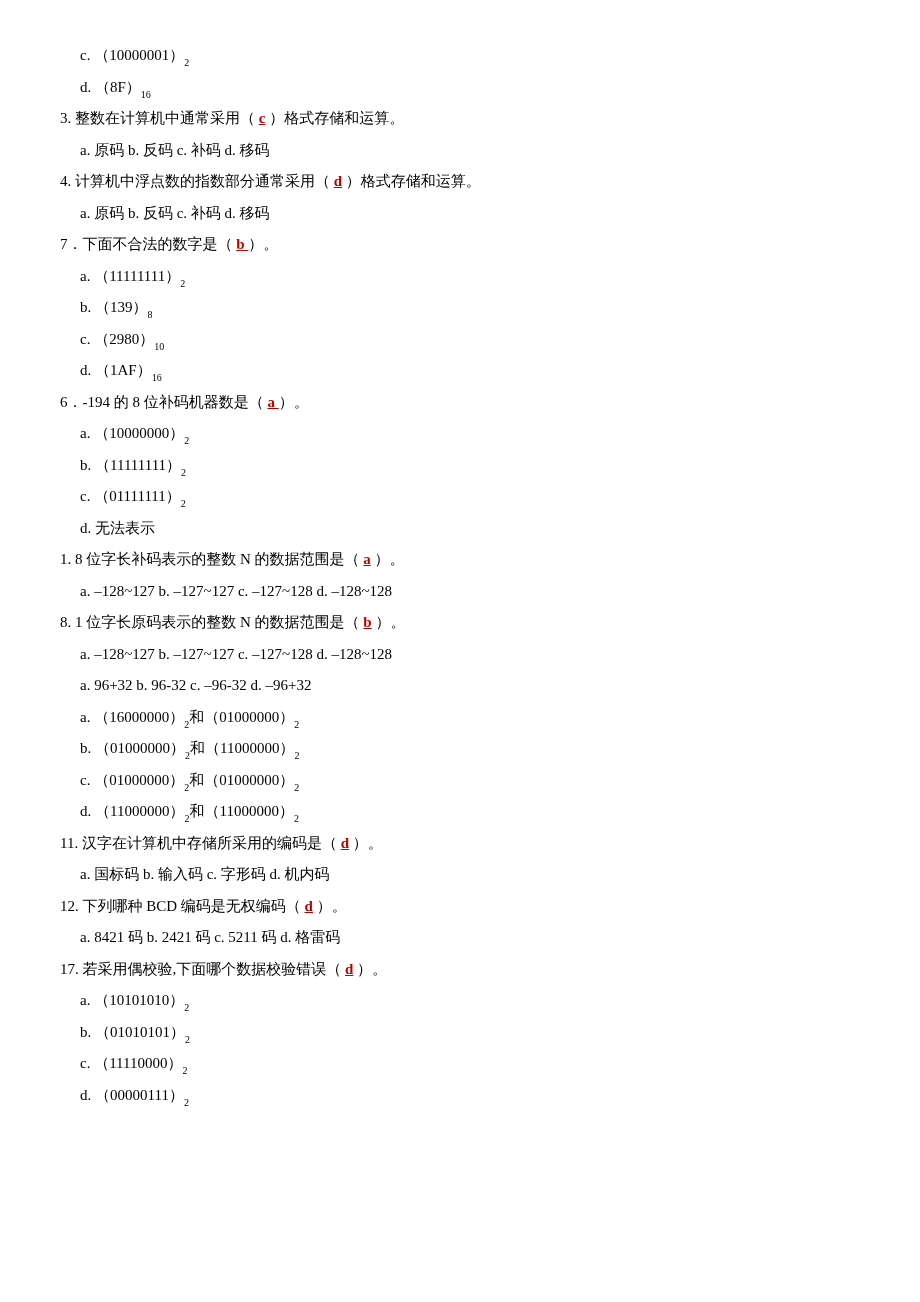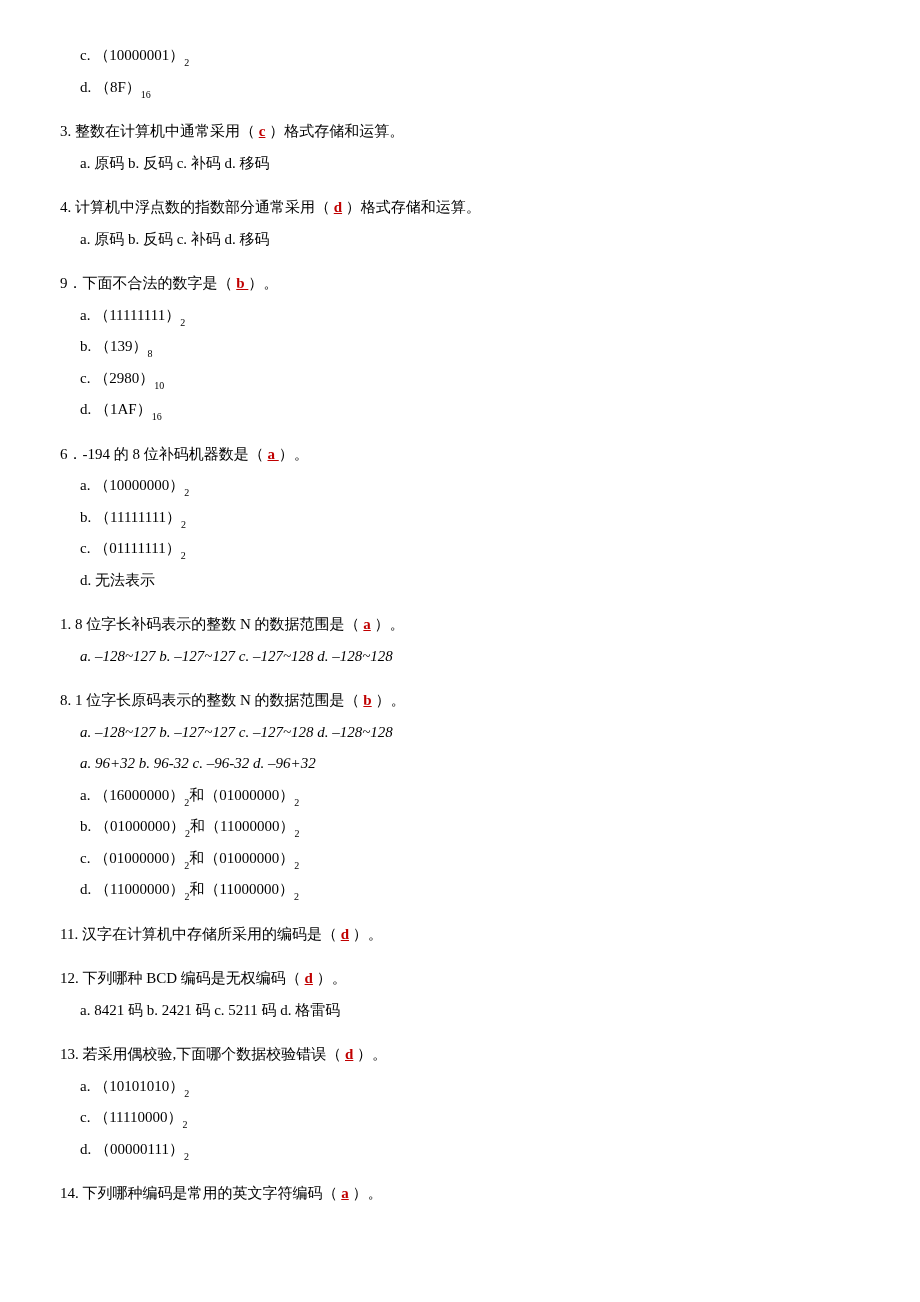--- a/index.html
+++ b/index.html
@@ -11,28 +11,26 @@
     background: #fff;
     width: 920px;
     box-sizing: border-box;
     line-height: 2.1;
   }
   .line {
     white-space: nowrap;
   }
   .indent-q {
     padding-left: 10px;
-    margin-top: 13px;
   }
   .indent-opt {
     padding-left: 30px;
   }
   .indent-opt2 {
     padding-left: 30px;
-    font-style: italic;
   }
   .ans {
     color: #c00000;
     text-decoration: underline;
     font-weight: bold;
   }
   .sub {
     font-size: 10px;
     vertical-align: sub;
     position: relative;
@@ -42,40 +40,41 @@
 </head>
 <body>
 
 <div id="doc">
     <div class="line indent-opt"><span>c. （10000001）</span><span class="sub">2</span></div>
     <div class="line indent-opt"><span>d. （8F）</span><span class="sub">16</span></div>
     <div class="line indent-q"><span>3.  整数在计算机中通常采用（ </span><span class="ans">c</span><span> ）格式存储和运算。</span></div>
     <div class="line indent-opt"><span>a.  原码  b.  反码  c.  补码  d.  移码</span></div>
     <div class="line indent-q"><span>4.  计算机中浮点数的指数部分通常采用（ </span><span class="ans">d</span><span> ）格式存储和运算。</span></div>
     <div class="line indent-opt"><span>a.  原码  b.  反码  c.  补码  d.  移码</span></div>
-    <div class="line indent-q"><span>9．下面不合法的数字是（ </span><span class="ans">b </span><span>）。</span></div>
+    <div class="line indent-q"><span>7．下面不合法的数字是（ </span><span class="ans">b </span><span>）。</span></div>
     <div class="line indent-opt"><span>a. （11111111）</span><span class="sub">2</span></div>
     <div class="line indent-opt"><span>b. （139）</span><span class="sub">8</span></div>
     <div class="line indent-opt"><span>c. （2980）</span><span class="sub">10</span></div>
     <div class="line indent-opt"><span>d. （1AF）</span><span class="sub">16</span></div>
     <div class="line indent-q"><span>6．-194  的  8  位补码机器数是（ </span><span class="ans">a </span><span>）。</span></div>
     <div class="line indent-opt"><span>a. （10000000）</span><span class="sub">2</span></div>
     <div class="line indent-opt"><span>b. （11111111）</span><span class="sub">2</span></div>
     <div class="line indent-opt"><span>c. （01111111）</span><span class="sub">2</span></div>
     <div class="line indent-opt"><span>d.  无法表示</span></div>
     <div class="line indent-q"><span>1. 8  位字长补码表示的整数  N  的数据范围是（ </span><span class="ans">a</span><span> ）。</span></div>
     <div class="line indent-opt2"><span>a. –128~127    b. –127~127    c. –127~128    d. –128~128</span></div>
     <div class="line indent-q"><span>8. 1 位字长原码表示的整数  N  的数据范围是（ </span><span class="ans">b</span><span> ）。</span></div>
     <div class="line indent-opt2"><span>a. –128~127    b. –127~127    c. –127~128    d. –128~128</span></div>
     <div class="line indent-opt2"><span>a. 96+32 b. 96-32 c. –96-32 d. –96+32</span></div>
     <div class="line indent-opt"><span>a. （16000000）</span><span class="sub">2</span><span>和（01000000）</span><span class="sub">2</span></div>
     <div class="line indent-opt"><span>b. （01000000）</span><span class="sub">2</span><span>和（11000000）</span><span class="sub">2</span></div>
     <div class="line indent-opt"><span>c. （01000000）</span><span class="sub">2</span><span>和（01000000）</span><span class="sub">2</span></div>
     <div class="line indent-opt"><span>d. （11000000）</span><span class="sub">2</span><span>和（11000000）</span><span class="sub">2</span></div>
     <div class="line indent-q"><span>11.  汉字在计算机中存储所采用的编码是（ </span><span class="ans">d</span><span> ）。</span></div>
+    <div class="line indent-opt"><span>a.  国标码  b.  输入码  c.  字形码  d.  机内码</span></div>
     <div class="line indent-q"><span>12.  下列哪种  BCD  编码是无权编码（ </span><span class="ans">d</span><span> ）。</span></div>
     <div class="line indent-opt"><span>a. 8421  码  b. 2421  码  c. 5211  码  d.  格雷码</span></div>
-    <div class="line indent-q"><span>13.  若采用偶校验,下面哪个数据校验错误（ </span><span class="ans">d</span><span> ）。</span></div>
+    <div class="line indent-q"><span>17.  若采用偶校验,下面哪个数据校验错误（ </span><span class="ans">d</span><span> ）。</span></div>
     <div class="line indent-opt"><span>a. （10101010）</span><span class="sub">2</span></div>
+    <div class="line indent-opt"><span>b. （01010101）</span><span class="sub">2</span></div>
     <div class="line indent-opt"><span>c. （11110000）</span><span class="sub">2</span></div>
     <div class="line indent-opt"><span>d. （00000111）</span><span class="sub">2</span></div>
-    <div class="line indent-q"><span>14.  下列哪种编码是常用的英文字符编码（ </span><span class="ans">a</span><span> ）。</span></div>
   </div>
 
 </body></html>

